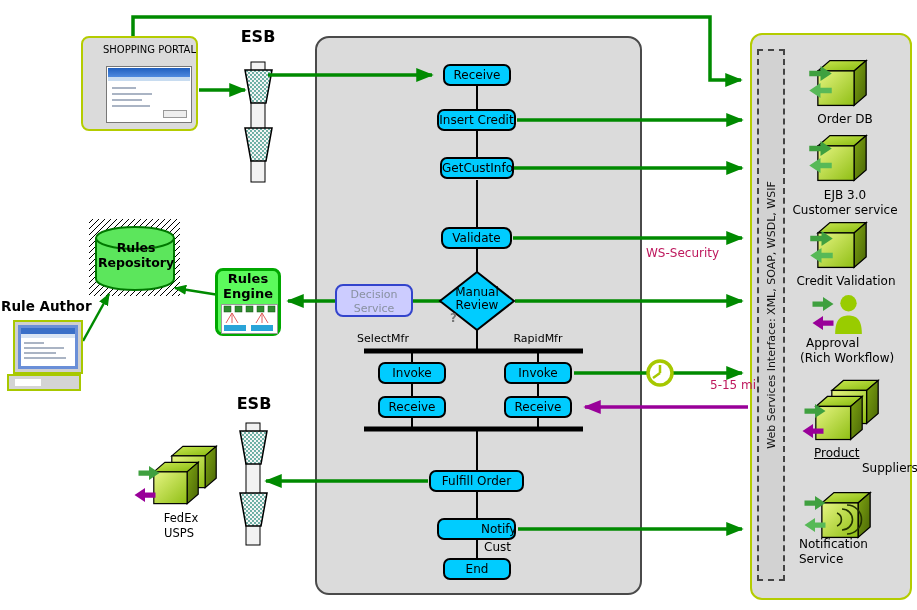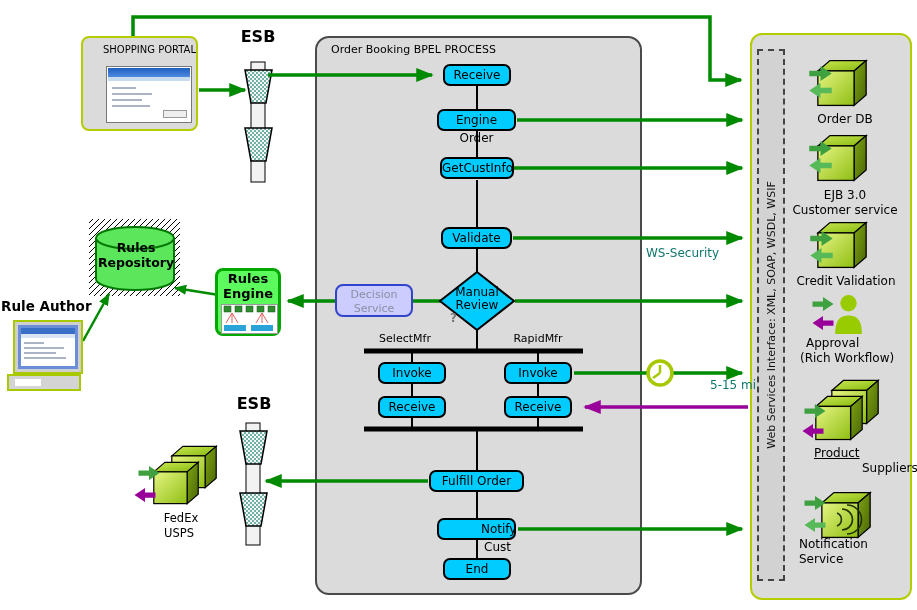--- a/index.html
+++ b/index.html
@@ -6,21 +6,21 @@
   #canvas{position:relative;width:917px;height:610px;background:#fff;overflow:hidden;
           font-family:"DejaVu Sans",sans-serif;color:#000;}
   .abs{position:absolute;}
   .panel{background:#DBDBDB;border:2px solid #B4CC00;border-radius:10px;box-sizing:border-box;}
   .bpel{background:#DBDBDB;border:2px solid #4A4A4A;border-radius:14px;box-sizing:border-box;}
   .activity{background:#00CCFF;border:2px solid #000;border-radius:7px;box-sizing:border-box;
             font-size:12px;text-align:center;line-height:18px;z-index:3;}
   .lbl{font-size:12px;line-height:14px;z-index:3;}
   .lbl-c{text-align:center;}
   .bold{font-weight:bold;}
-  .lime{color:#0f766e;font-size:12px;z-index:3;}
+  .lime{color:#be185d;font-size:12px;z-index:3;}
   .decision{background:#CCCCFF;border:2px solid #3344CC;border-radius:8px;box-sizing:border-box;
             color:#8890A0;font-size:11px;text-align:center;line-height:14px;padding-top:2px;z-index:3;}
   .engine{background:#5CFA5C;border:3px solid #00A800;border-radius:8px;box-sizing:border-box;
           text-align:center;font-weight:bold;font-size:13px;line-height:15px;z-index:3;}
   svg.layer{position:absolute;left:0;top:0;z-index:2;pointer-events:none;}
   .z1{z-index:1;} .z3{z-index:3;}
   
   .thumb{background:#fff;border:1px solid #777;box-sizing:border-box;}
   .thumb .bar{position:absolute;left:1px;top:1px;right:1px;height:9px;
               background:linear-gradient(#1F5FBF,#4E8ADF);}
@@ -190,33 +190,32 @@
     </g>
 
     <g>
       <circle cx="660" cy="373" r="12" fill="#fff" stroke="#A6C800" stroke-width="3.5"></circle>
       <path d="M660,373 L660,365 M660,373 L653,378" stroke="#A6C800" stroke-width="2.5" fill="none"></path>
     </g>
 
     <polygon points="477,272 514,301 477,330 440,301" fill="#00CCFF" stroke="#000" stroke-width="2"></polygon>
   </svg>
 
-  <div class="abs lbl" style="left:331px;top:43px;width:230px;font-size:11px;">Order Booking BPEL PROCESS</div>
 
   <div class="abs activity" style="left:443px;top:64px;width:68px;height:22px;">Receive</div>
-  <div class="abs activity" style="left:437px;top:109px;width:79px;height:22px;">Engine Order</div>
+  <div class="abs activity" style="left:437px;top:109px;width:79px;height:22px;">Insert Credit</div>
   <div class="abs activity" style="left:440px;top:157px;width:74px;height:22px;">GetCustInfo</div>
   <div class="abs activity" style="left:441px;top:227px;width:71px;height:22px;border-radius:8px;">Validate</div>
   <div class="abs lbl lbl-c" style="left:436px;top:286px;width:82px;line-height:13px;">
     <span>Manual</span><br>
     <span>Review</span>
   </div>
   <div class="abs lbl bold" style="left:450px;top:311px;width:12px;color:#777;">?</div>
 
-  <div class="abs lbl lbl-c" style="left:365px;top:332px;width:80px;font-size:11px;">SelectMfr</div>
+  <div class="abs lbl lbl-c" style="left:343px;top:332px;width:80px;font-size:11px;">SelectMfr</div>
   <div class="abs lbl lbl-c" style="left:498px;top:332px;width:80px;font-size:11px;">RapidMfr</div>
 
   <div class="abs activity" style="left:378px;top:362px;width:68px;height:22px;">Invoke</div>
   <div class="abs activity" style="left:378px;top:396px;width:68px;height:22px;">Receive</div>
   <div class="abs activity" style="left:504px;top:362px;width:68px;height:22px;">Invoke</div>
   <div class="abs activity" style="left:504px;top:396px;width:68px;height:22px;">Receive</div>
 
   <div class="abs activity" style="left:429px;top:470px;width:95px;height:22px;">Fulfill Order</div>
   <div class="abs activity" style="left:437px;top:518px;width:79px;height:22px;padding-left:42px;">Notify Cust</div>
   <div class="abs activity" style="left:443px;top:558px;width:68px;height:22px;">End</div>

